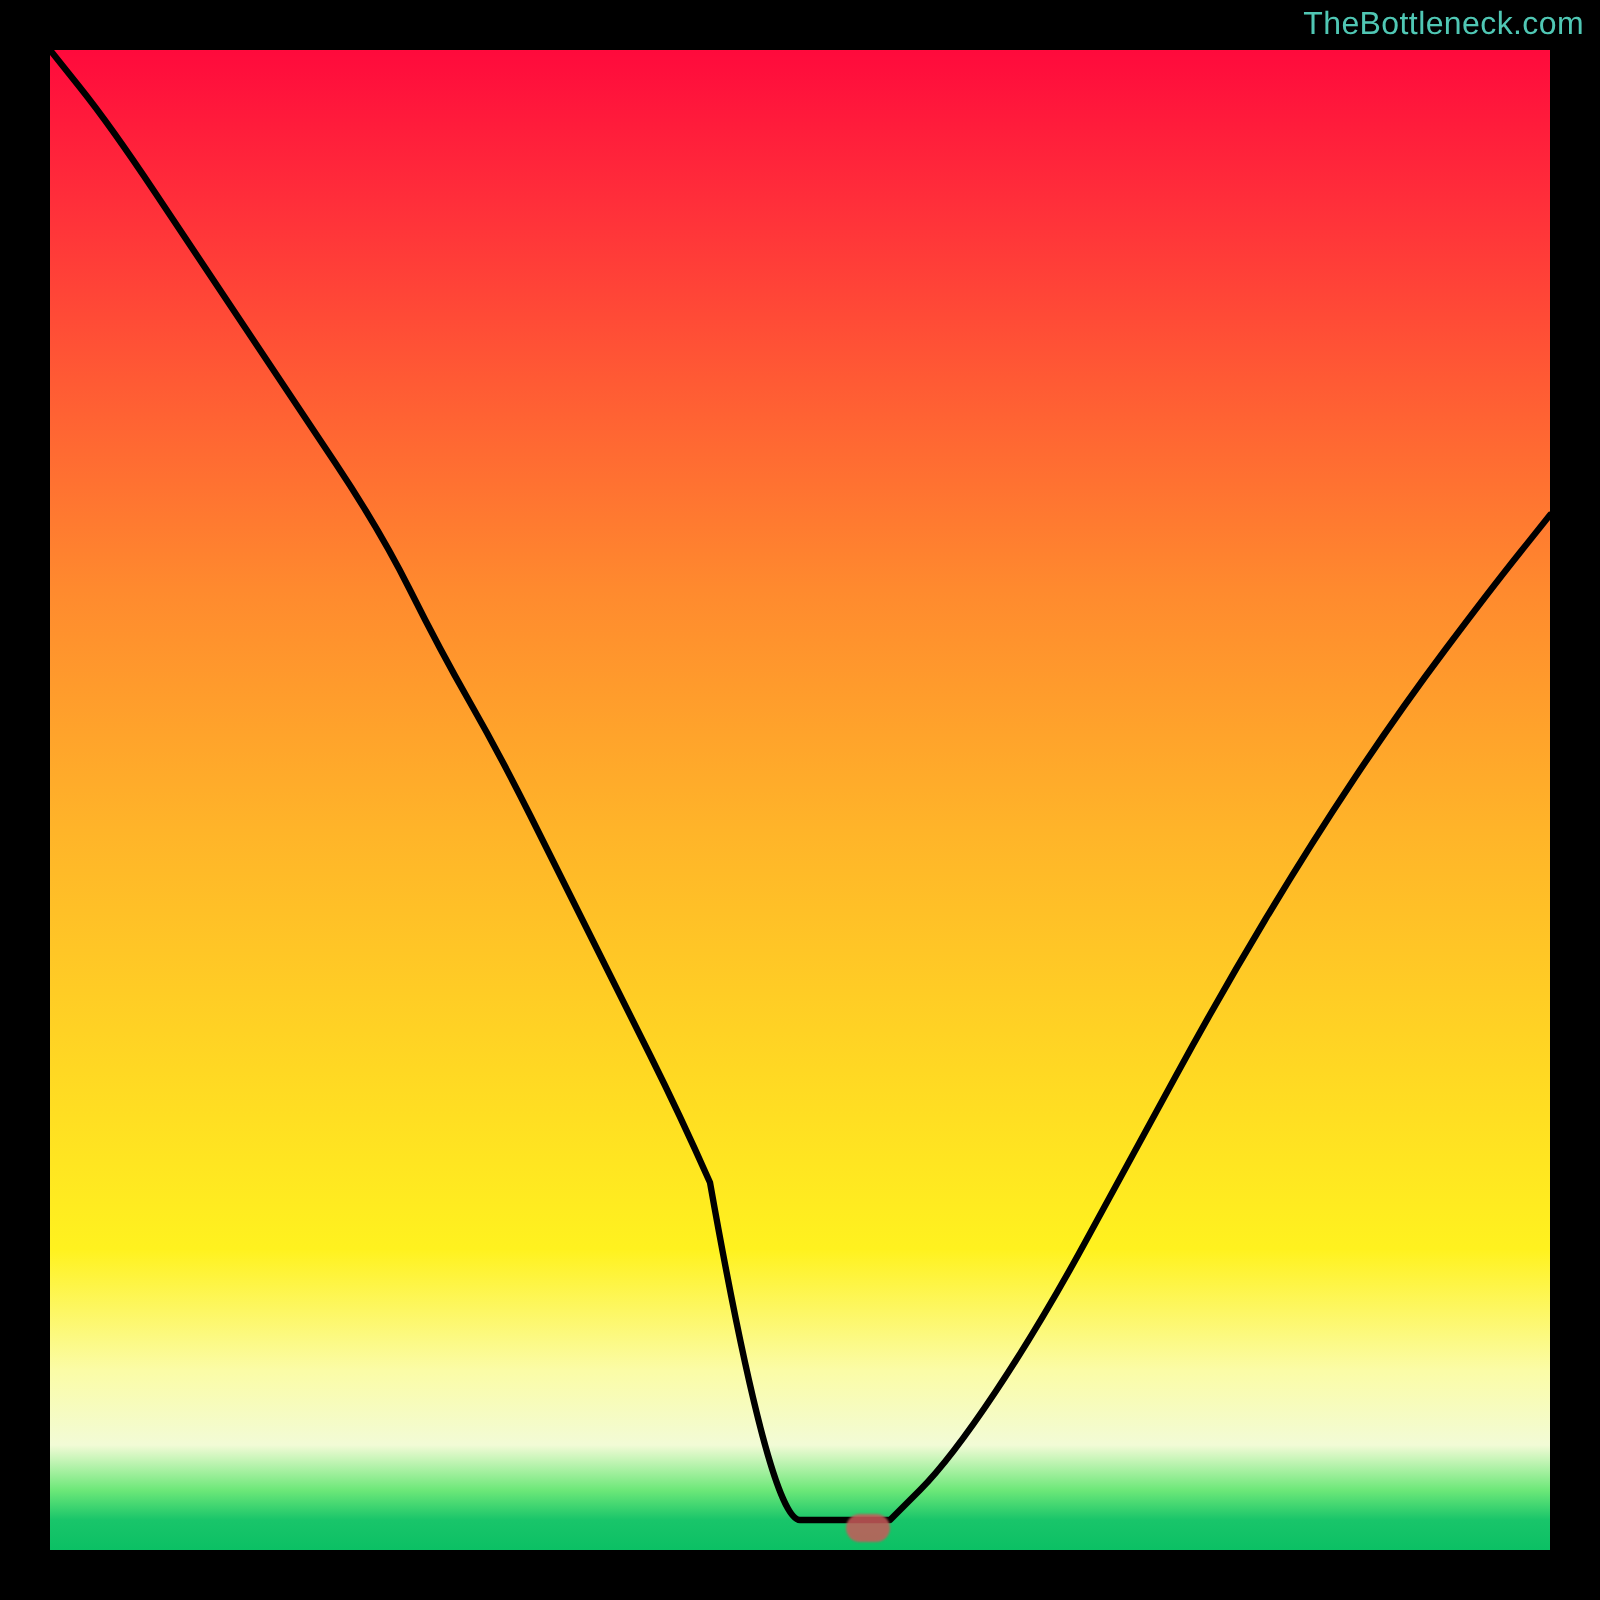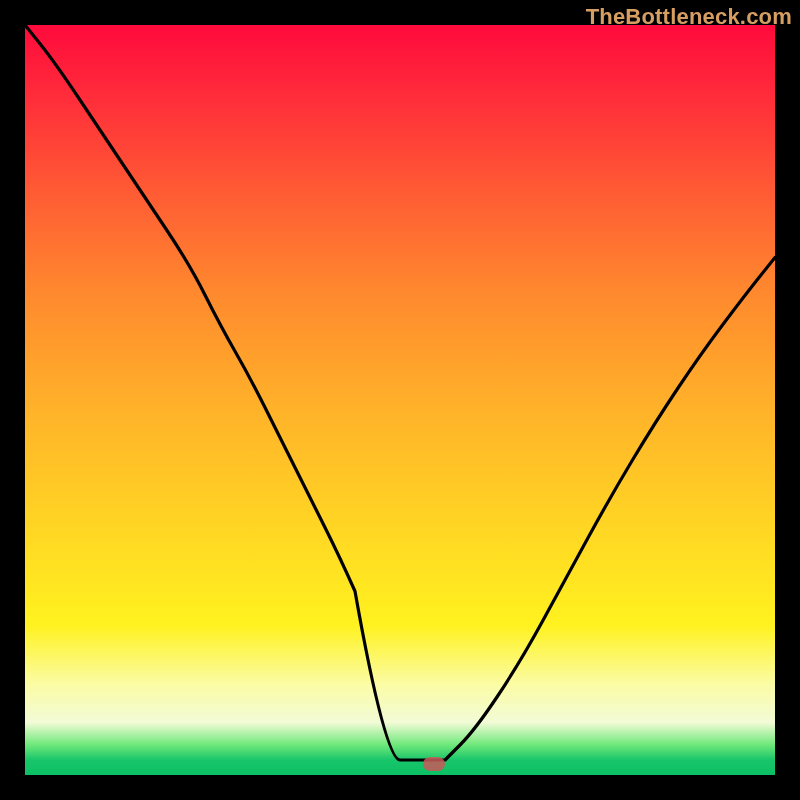--- a/index.html
+++ b/index.html
@@ -38,23 +38,23 @@
         #f2fbd6 93%,
         #6de879 96%,
         #19c56a 98%,
         #0bc064 100%
       );
   }
   .watermark {
     position: absolute;
     top: 4px;
     right: 8px;
-    color: #fdba74;
-    font-size: 22px;
-    font-weight: 700;
+    color: #5eead4;
+    font-size: 16px;
+    font-weight: 400;
     letter-spacing: 0.2px;
     opacity: 0.85;
     z-index: 5;
   }
   svg.curve {
     position: absolute;
     left: 0;
     top: 0;
     width: 750px;
     height: 750px;

